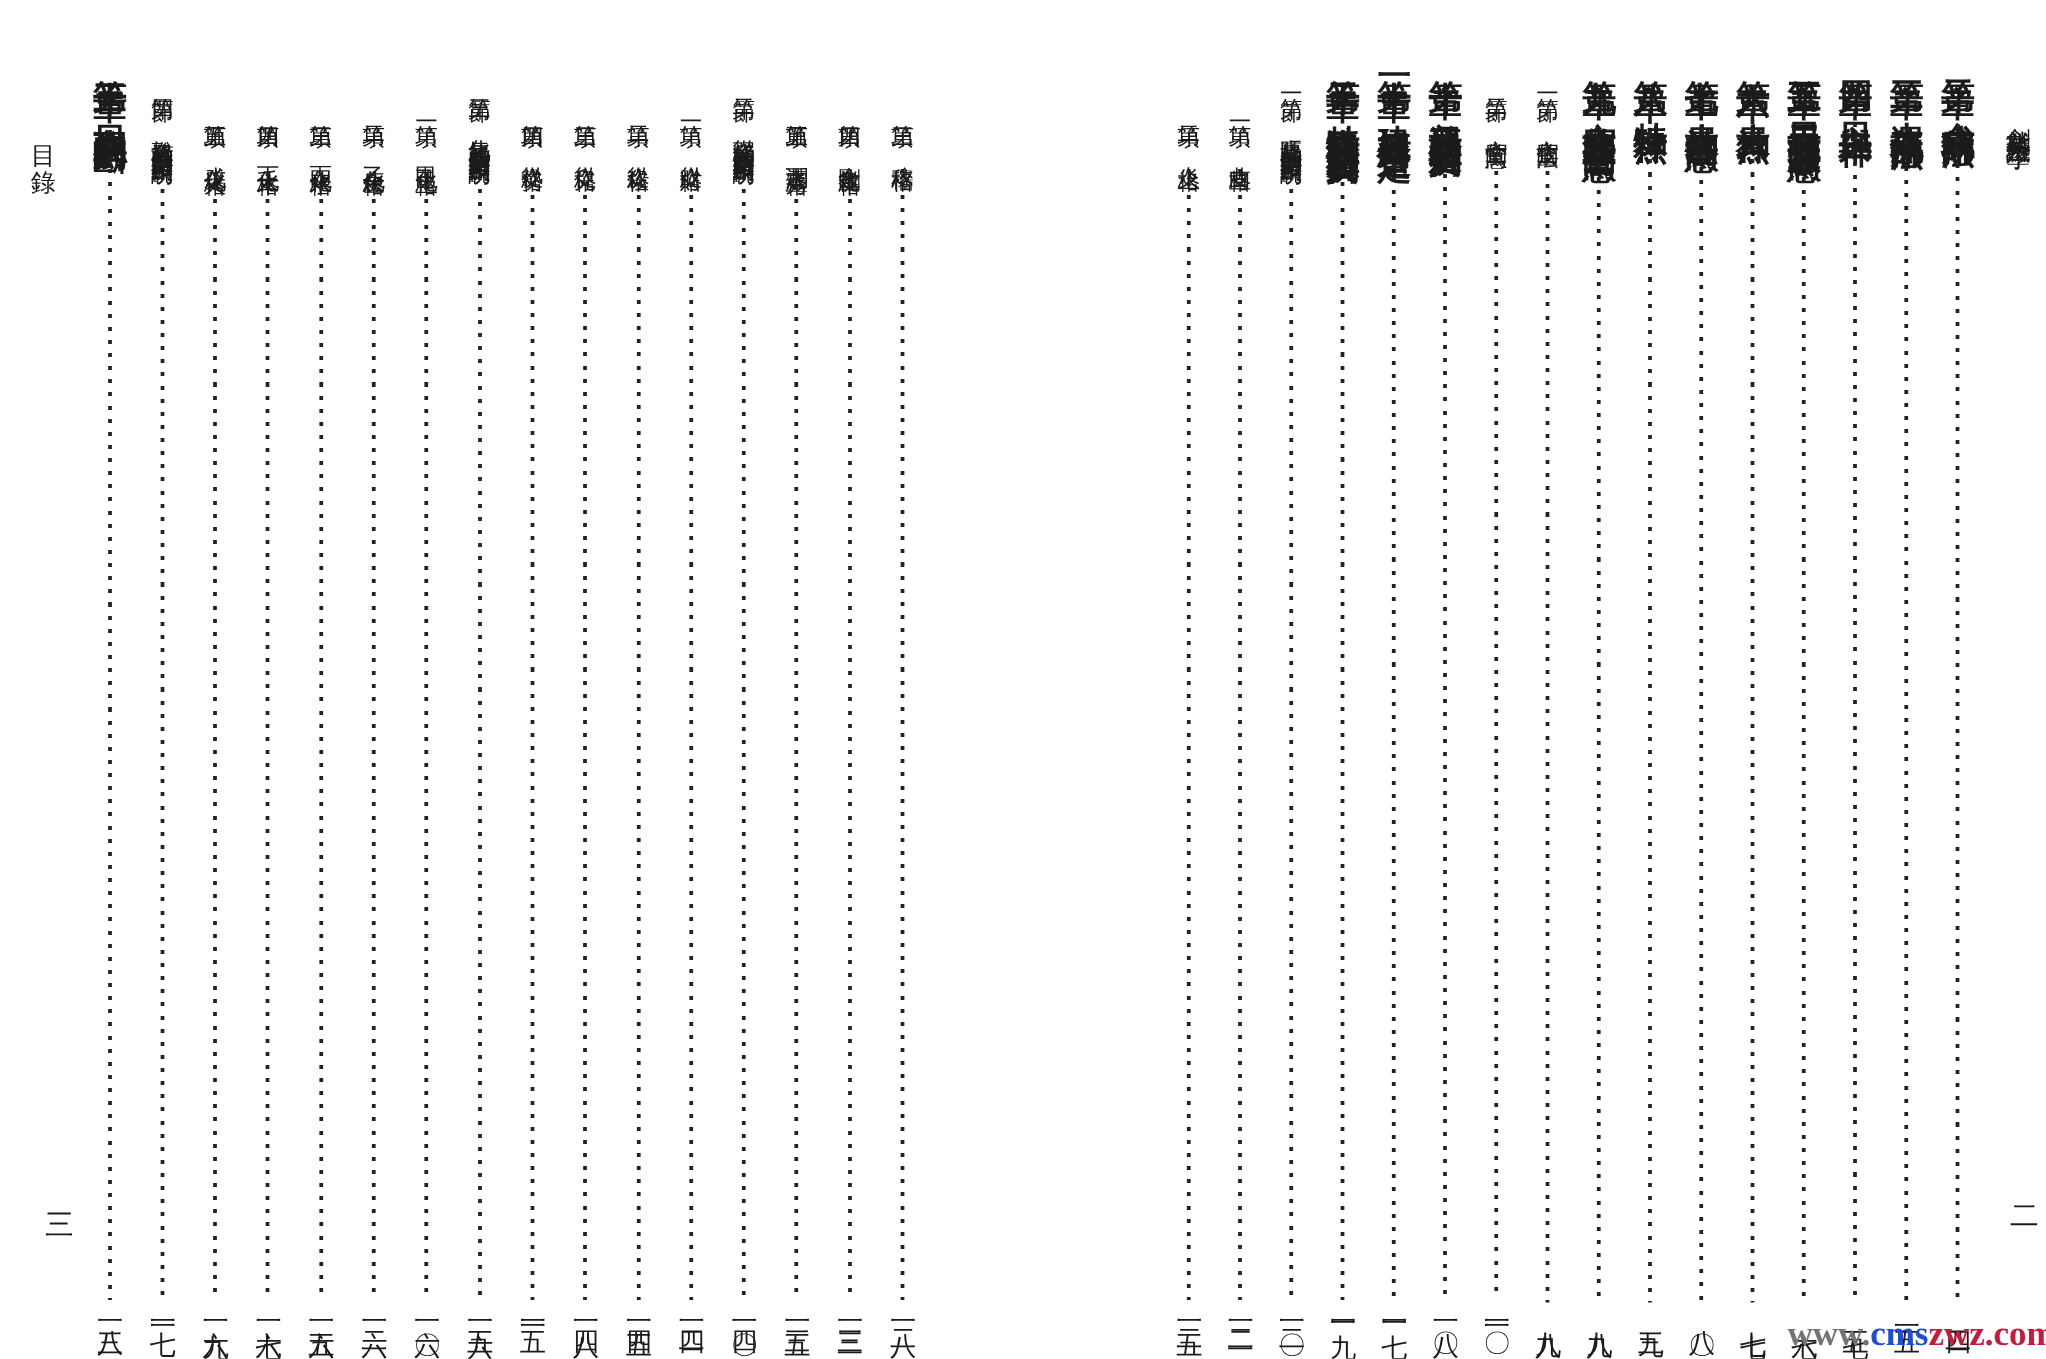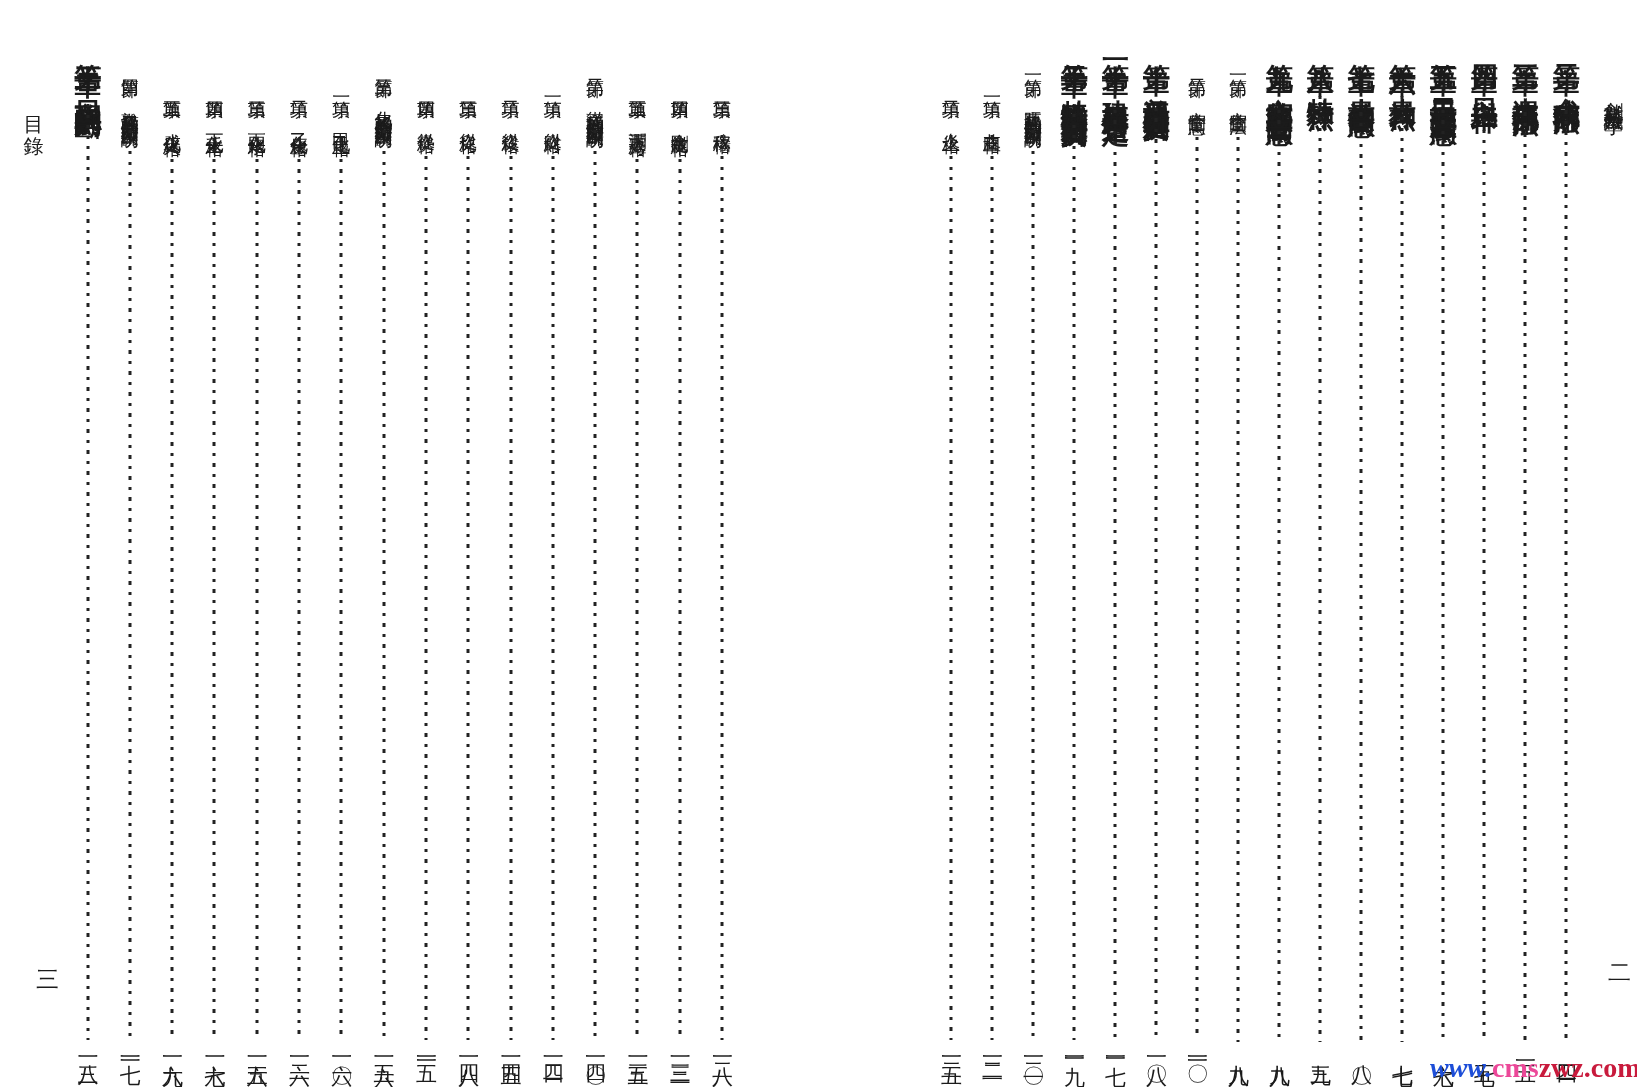--- a/index.html
+++ b/index.html
@@ -272,13 +272,13 @@
     <span class="entry-label">第十三章</span>
     <span class="entry-title">日主強弱的判斷</span>
     <span class="leader"></span>
     <span class="entry-page">一八三</span>
   </div>
   </div>
 
 <div class="folio folio-right vertical">二</div>
 <div class="folio folio-left vertical">三</div>
 
-<div class="watermark" id="watermark"><span style="color: #1d4ed8; font-style: italic;">www.</span><span style="color: #ec4899;">cms</span><span style="color: rgb(200, 26, 60);">zwz.com</span></div>
+<div class="watermark" id="watermark"><span style="color: #737373;">www.</span><span style="color: #1d4ed8;">cms</span><span style="color: rgb(200, 26, 60);">zwz.com</span></div>
 
 </body></html>

